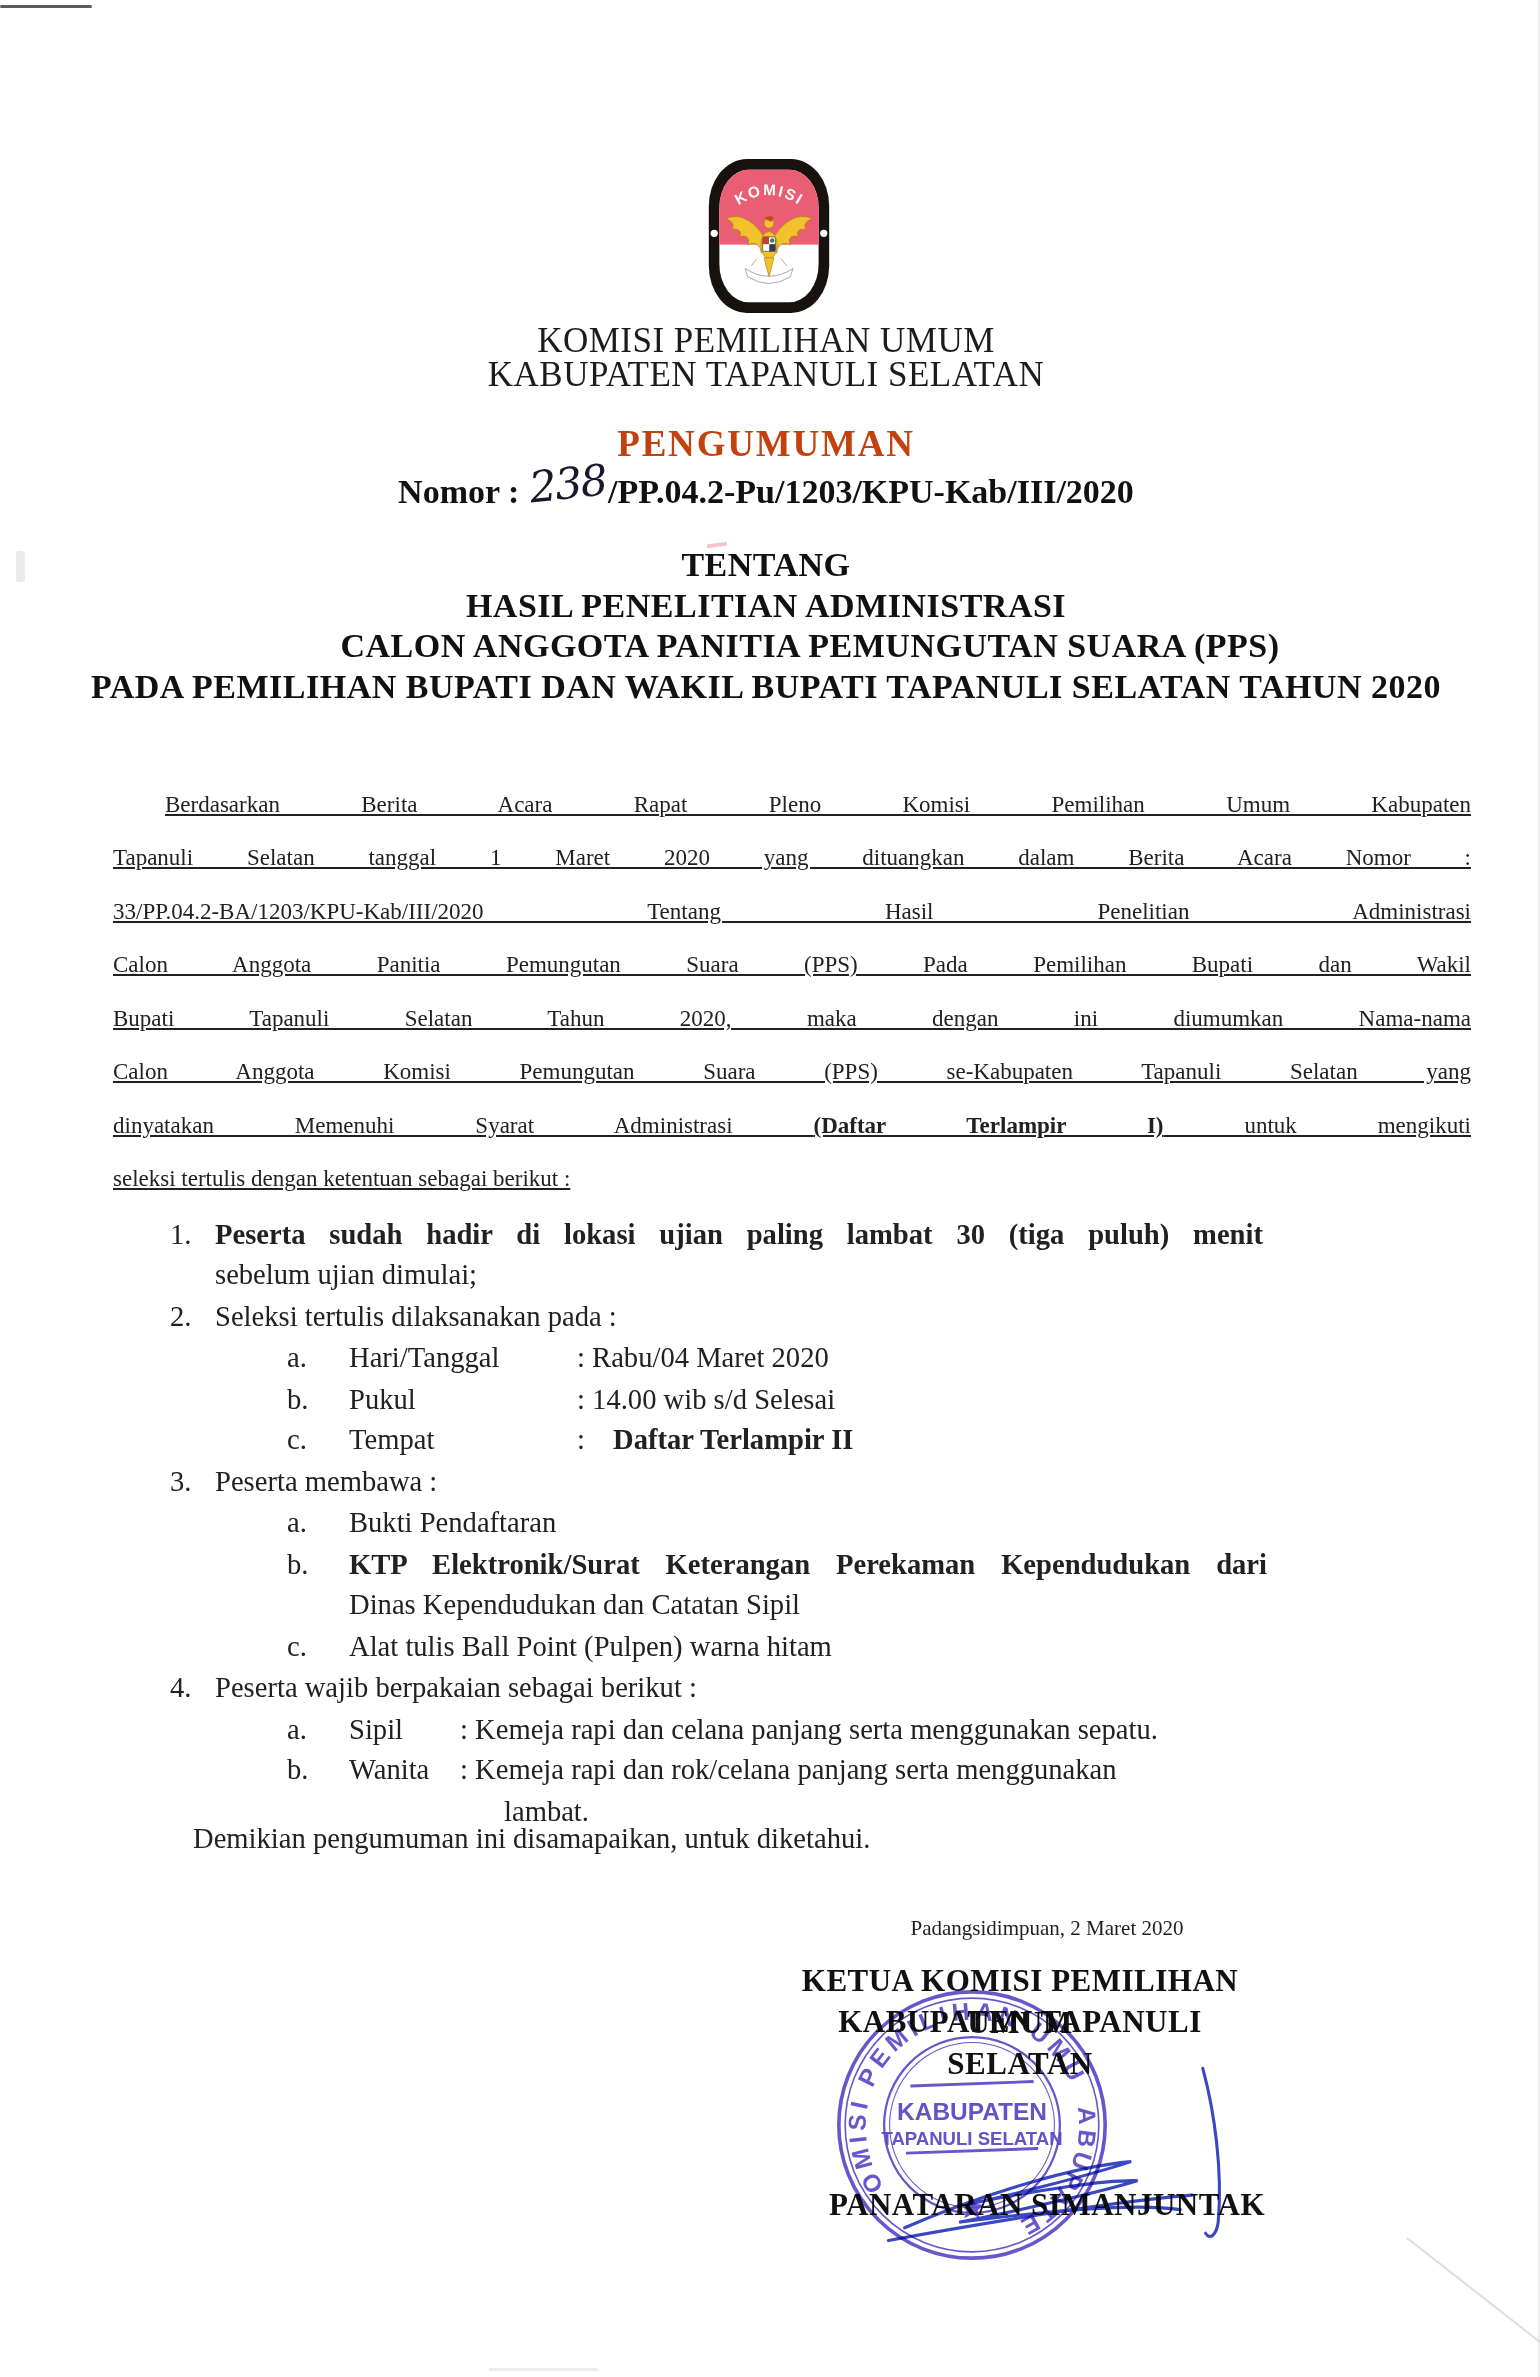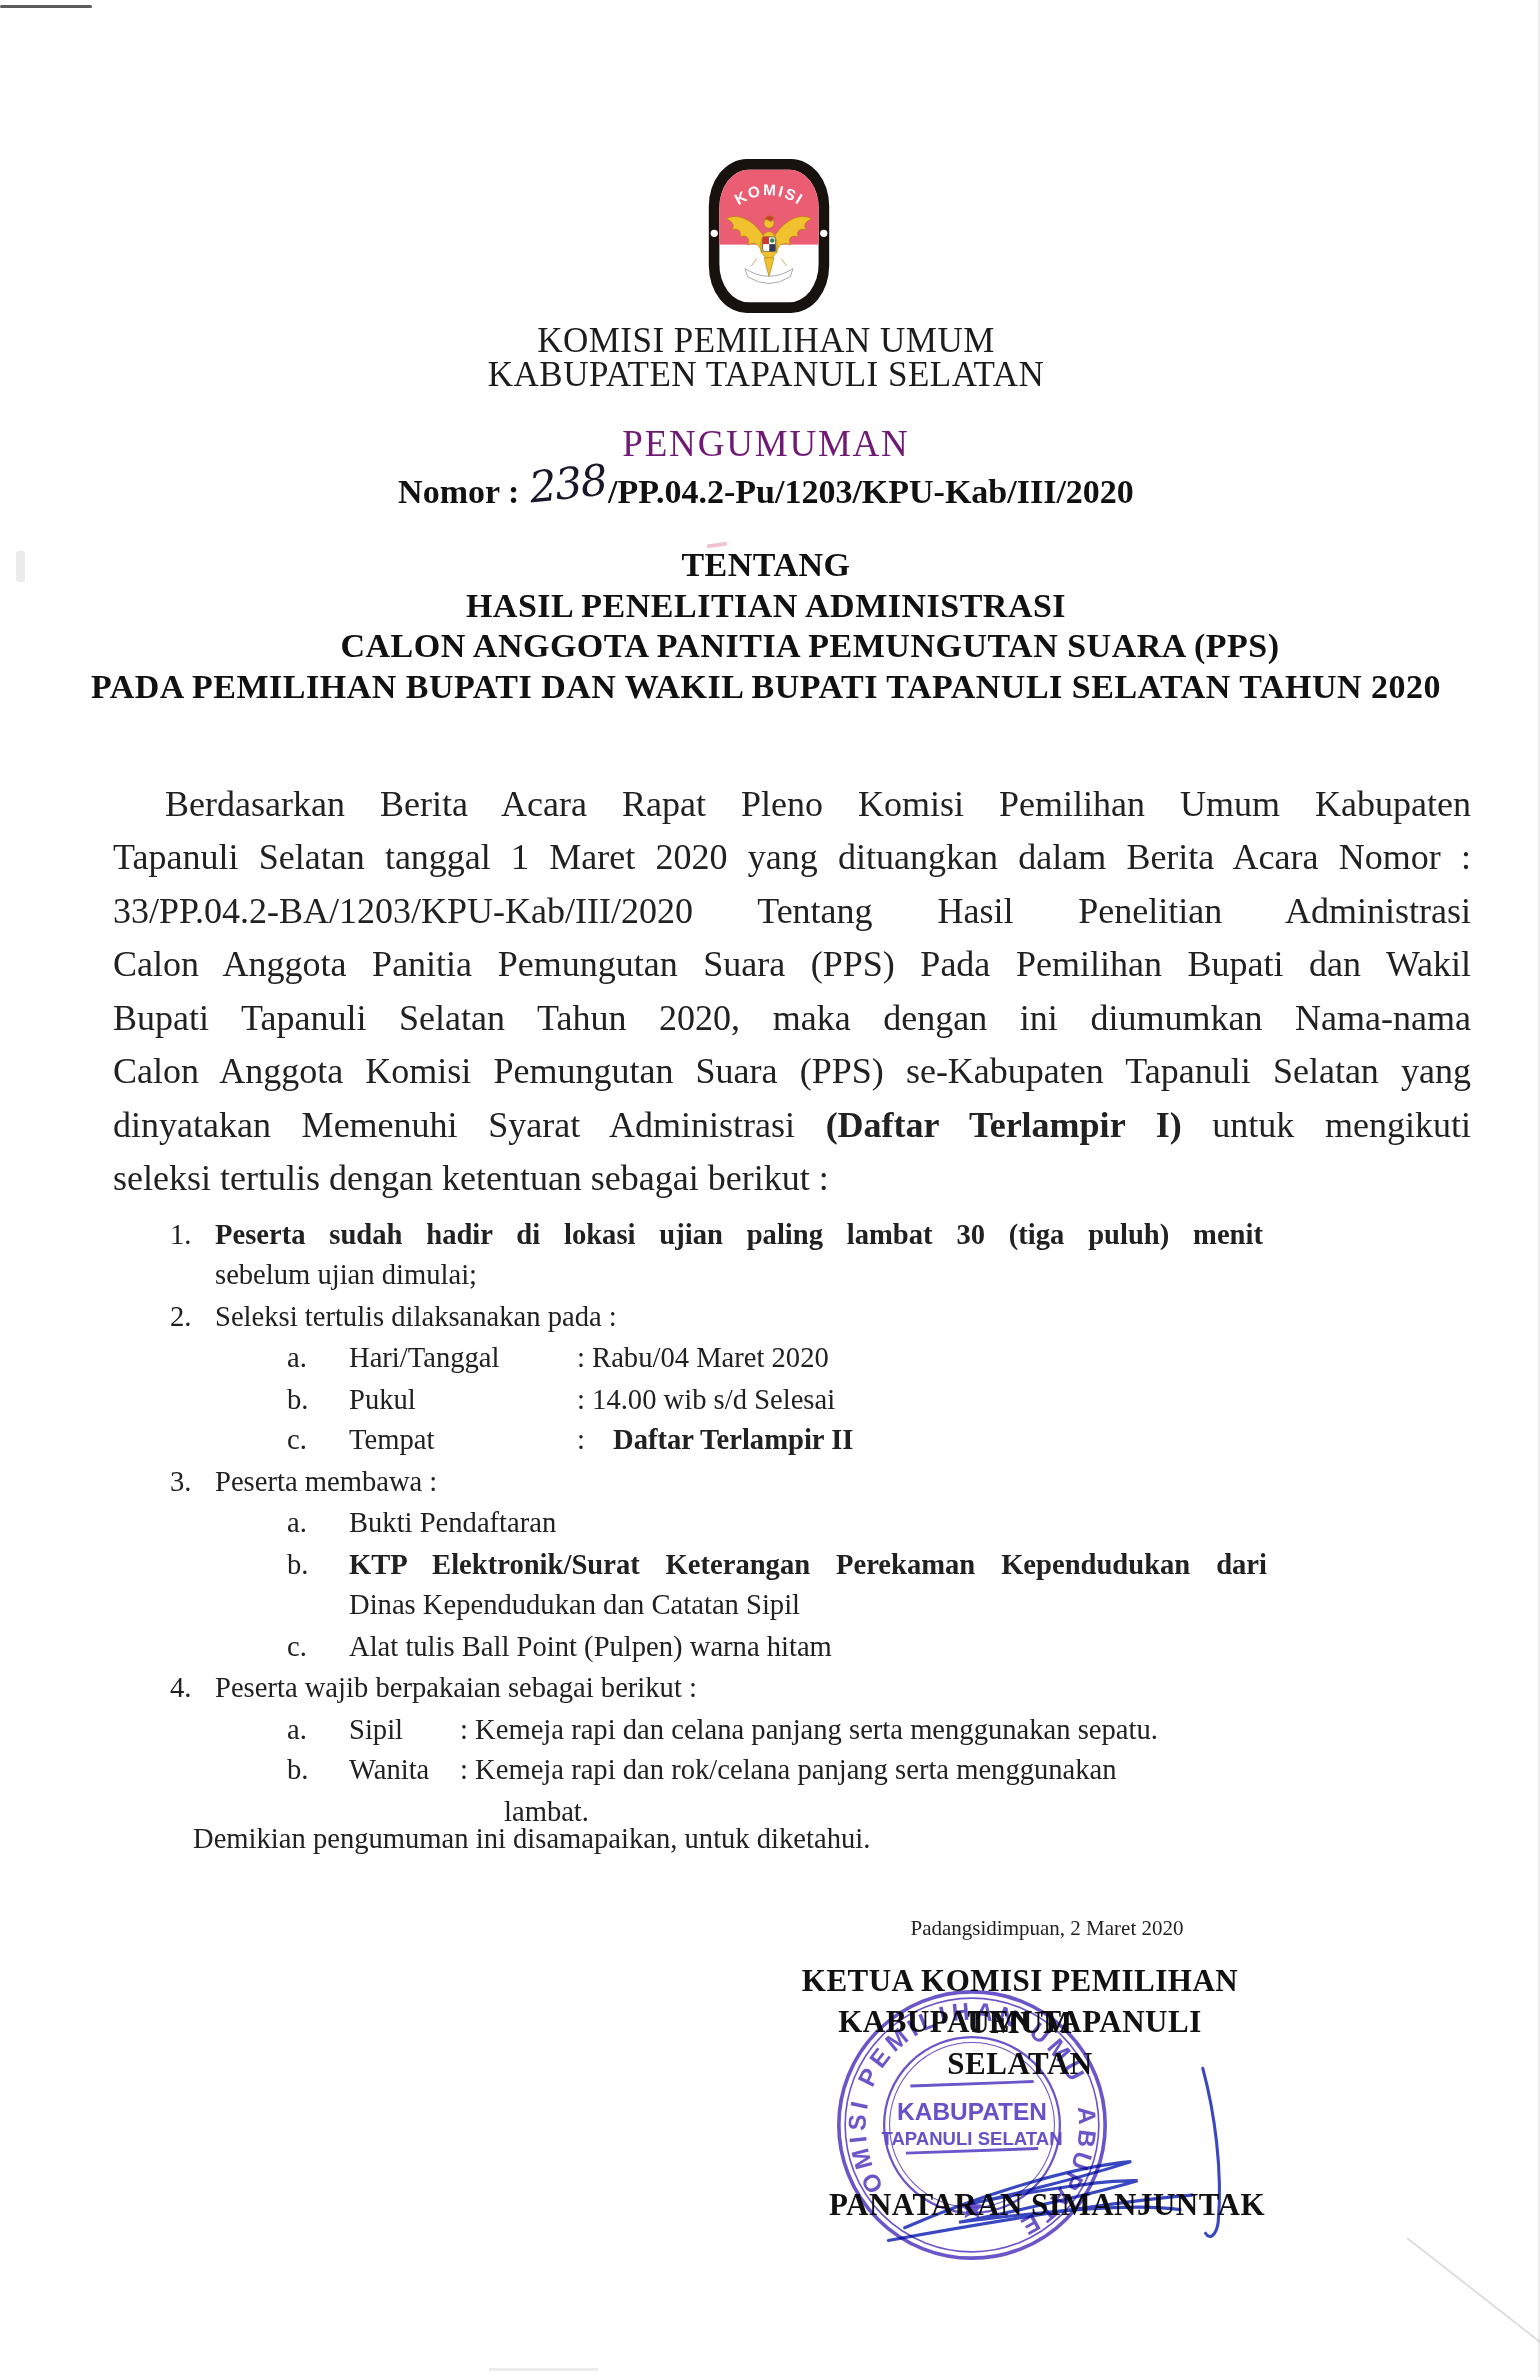--- a/index.html
+++ b/index.html
@@ -4,32 +4,32 @@
 <style>
   html,body{margin:0;padding:0;background:#9a9a9a;}
   .page{
     position:relative;width:1541px;height:2377px;background:#ffffff;
     font-family:"Liberation Serif",serif;color:#1f1f1f;overflow:hidden;margin:0 auto;
   }
   .abs{position:absolute;}
   
   .cx{position:absolute;left:0;width:1532px;text-align:center;}
   .org{font-size:35px;line-height:34px;letter-spacing:0.5px;color:#1c1c1c;}
-  .doctype{font-size:37px;line-height:45px;font-weight:normal;letter-spacing:1.8px;color:#701a75;}
+  .doctype{font-size:37px;line-height:45px;font-weight:bold;letter-spacing:1.8px;color:#c2410c;}
   .nomor{font-size:34px;line-height:45px;font-weight:bold;color:#111;}
   .hand{
     font-family:"DejaVu Serif",serif;font-style:italic;font-weight:normal;
     font-size:43px;letter-spacing:-1.8px;display:inline-block;
     transform:rotate(-6deg) translateY(-4.5px);color:#18182a;padding:0 1.8px;
   }
   .ttl{font-size:34px;line-height:42px;font-weight:bold;letter-spacing:0.5px;color:#111;}
   
   .pline{
     position:absolute;left:113px;width:1358px;height:53px;line-height:53px;
-    font-size:36px;text-align:justify;text-align-last:justify;white-space:normal;color:#212121;
+    font-size:23px;text-align:justify;text-align-last:justify;white-space:normal;color:#212121;text-decoration:underline;
   }
   .pline.last{text-align-last:left;}
   .indent{text-indent:52px;}
   
   .row{position:absolute;left:0;width:1541px;height:42px;line-height:42px;font-size:28.6px;color:#212121;}
   .row > span{position:absolute;top:0;white-space:nowrap;}
   .x188{left:170px}.x213{left:193px}.x237{left:215px}.x317{left:287px}
   .x385{left:349px}.x508{left:460px}.x556{left:504px}.x637{left:577px}.x660{left:613px}
   .jblock{position:absolute;top:0;text-align:justify;text-align-last:justify;white-space:normal;font-weight:bold;}
   .b{font-weight:bold;}

